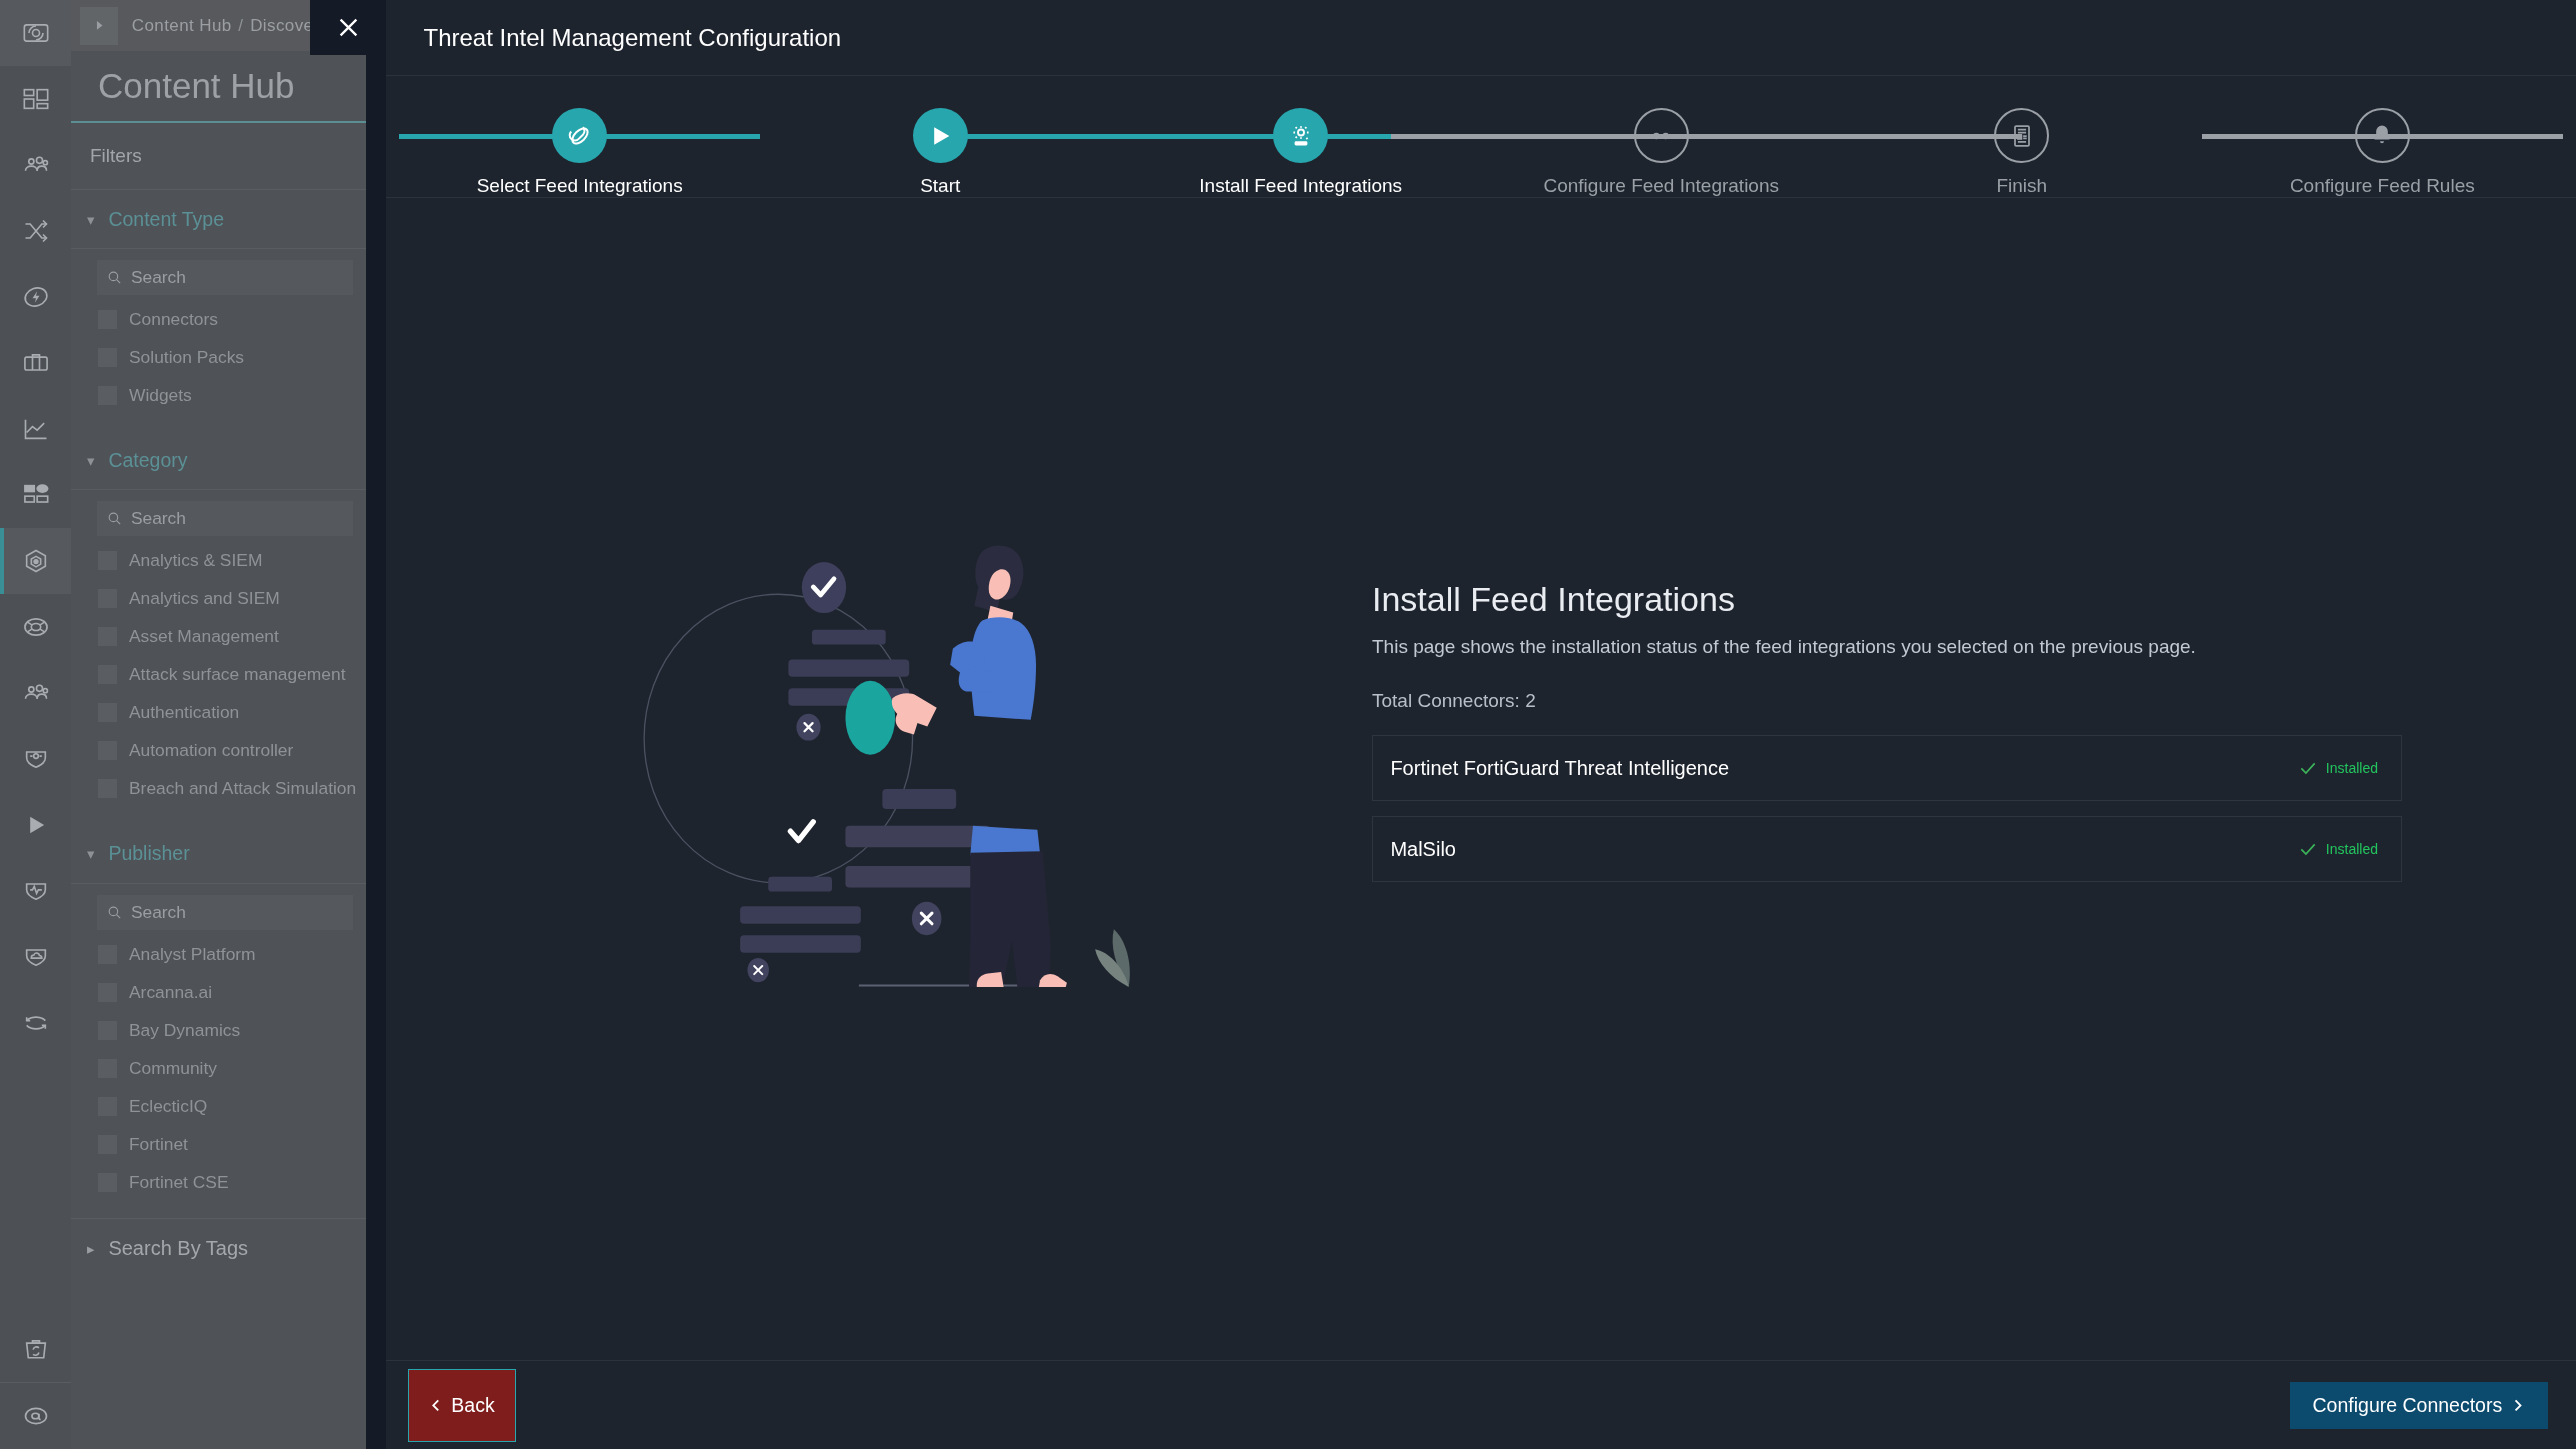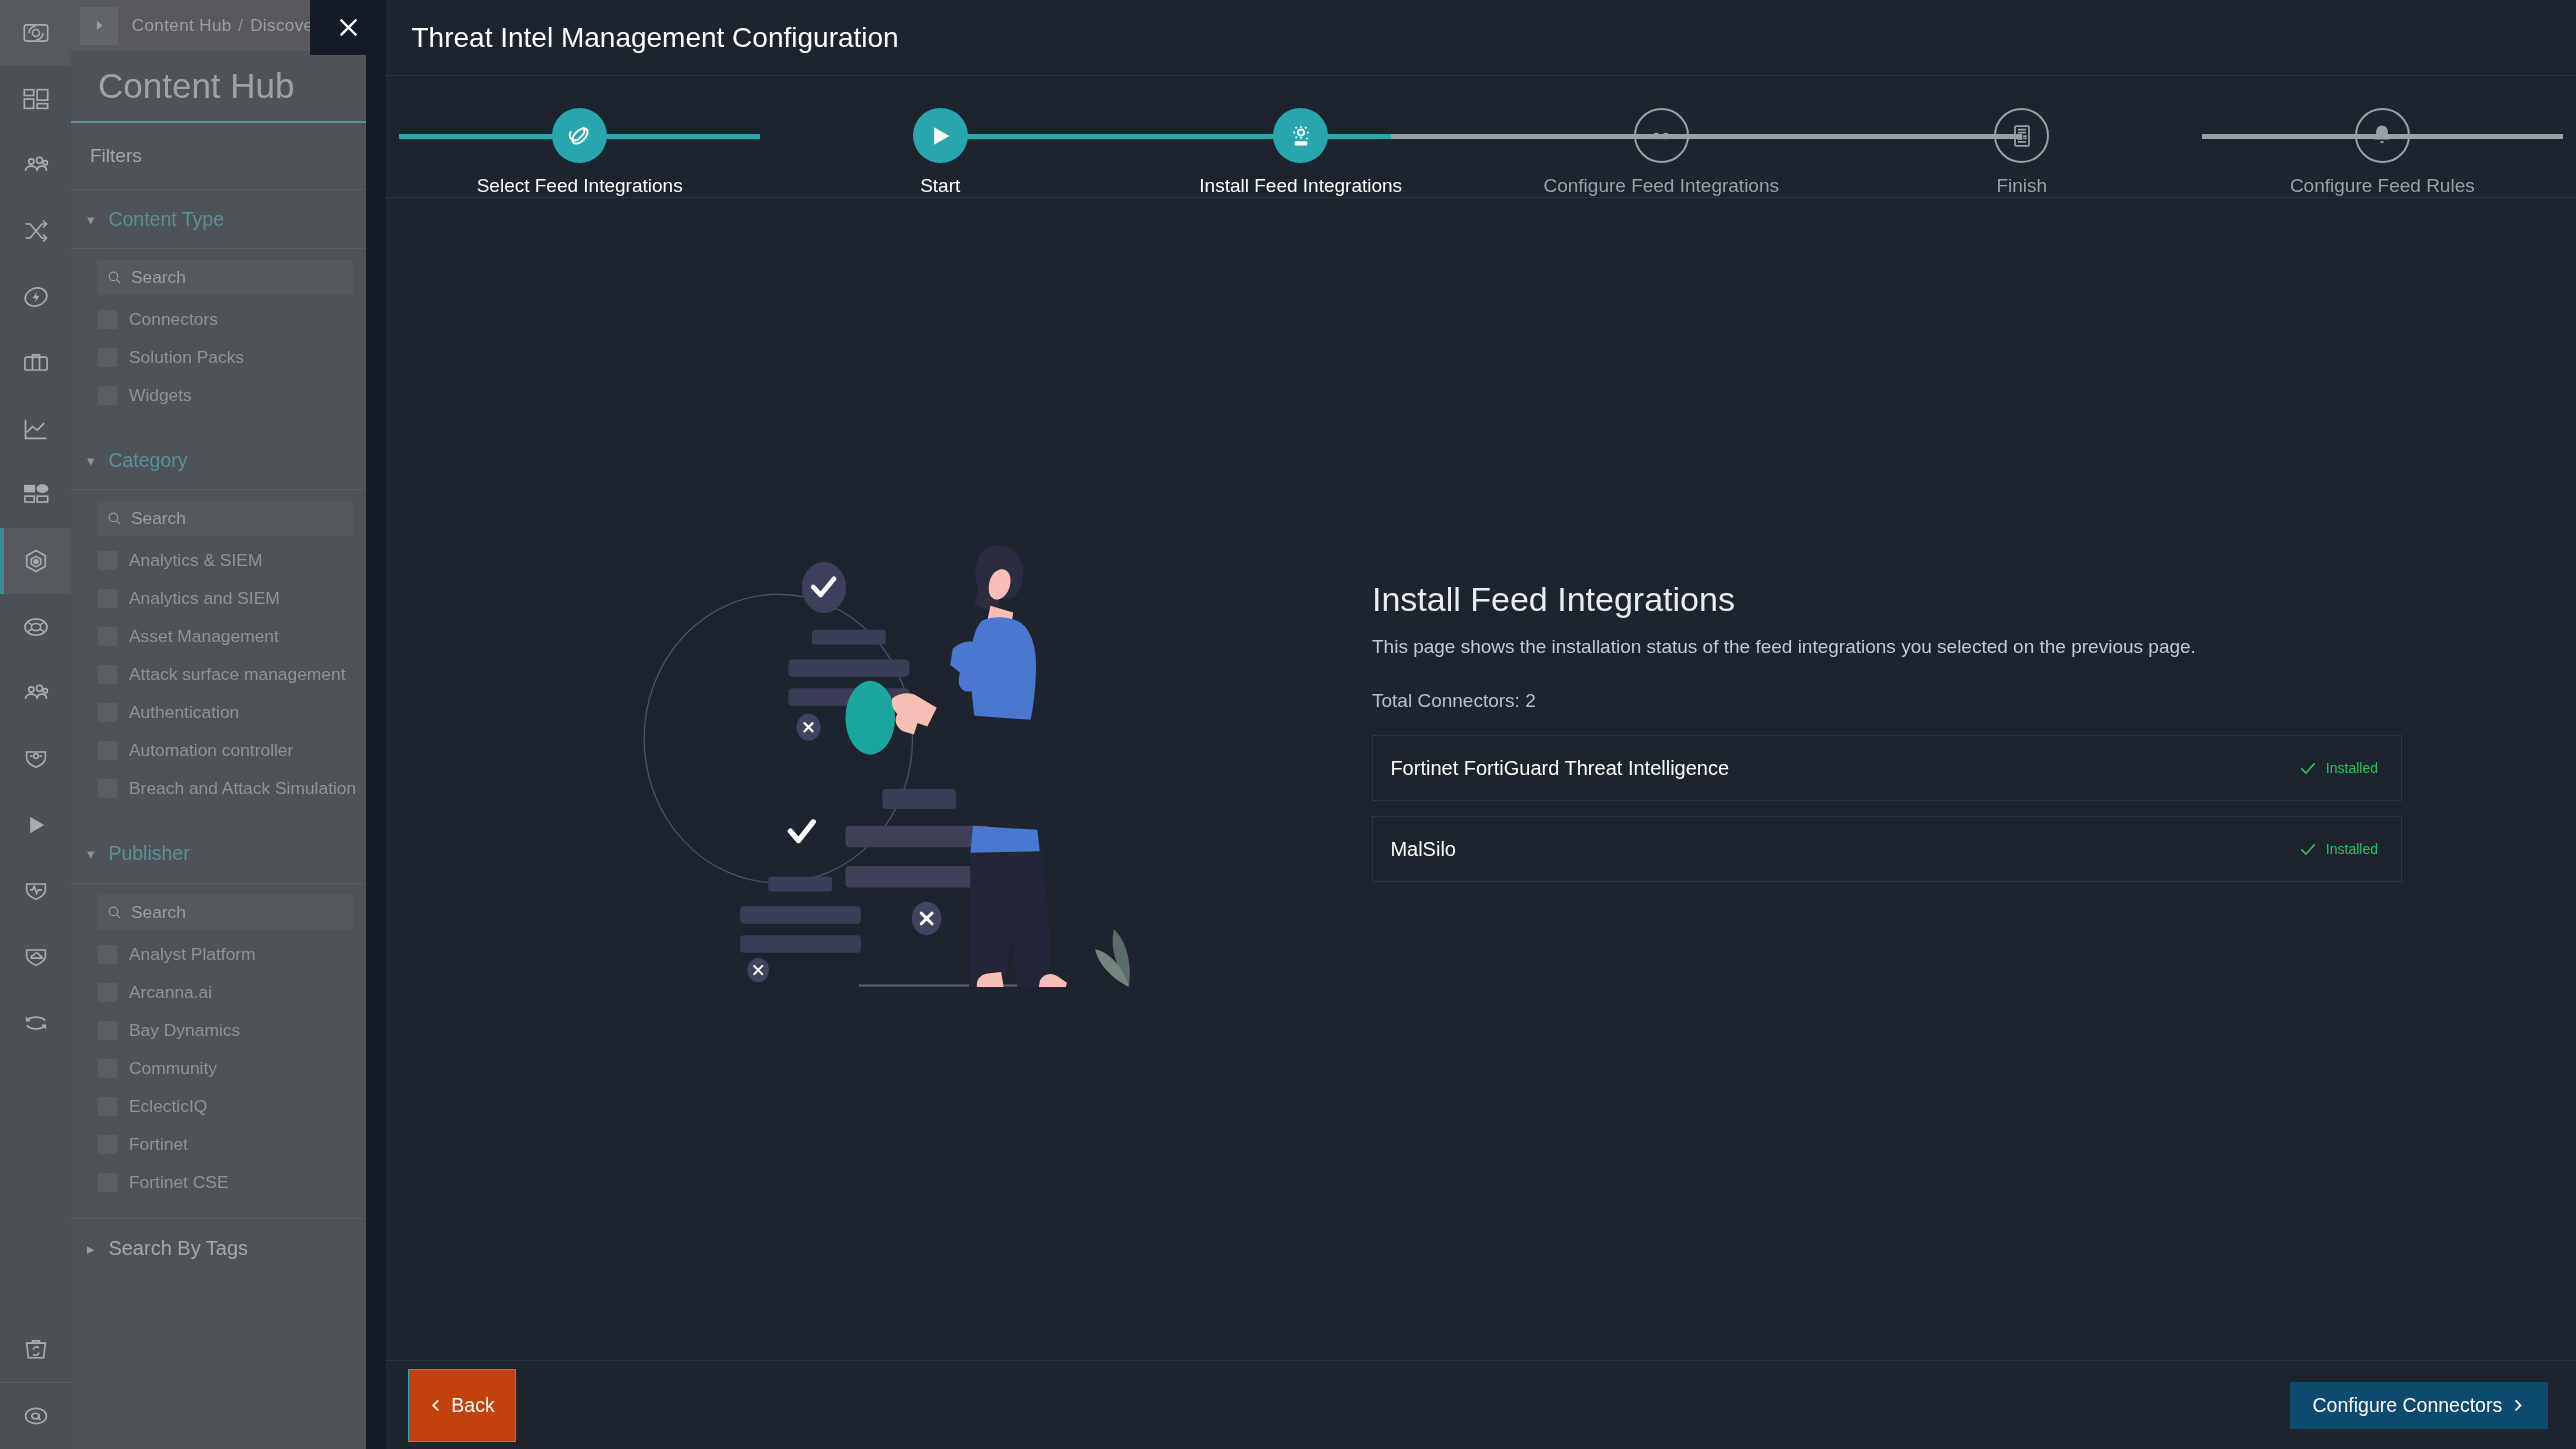--- a/index.html
+++ b/index.html
@@ -95,21 +95,21 @@
 
   
   .modal {
     position: absolute; left: 386px; top: 0; right: 0; bottom: 0;
     background: #1e242e; display: flex; flex-direction: column;
   }
   .modal-header {
     height: 76px; flex: 0 0 76px; display: flex; align-items: center;
     padding-left: 25.5px; border-bottom: 0.7px solid #2b323d;
   }
-  .modal-title { color: #ffffff; font-size: 28px; font-weight: 400; }
+  .modal-title { color: #ffffff; font-size: 24px; font-weight: 400; margin-left: 12px; }
 
   .stepper {
     flex: 0 0 117px; position: relative; display: flex; align-items: flex-start;
     padding: 0 13.4px; border-bottom: 0.7px solid #2b323d;
   }
   .step {
     flex: 1 1 0; position: relative; display: flex; flex-direction: column;
     align-items: center; padding-top: 32px;
   }
   .step .circle {
@@ -163,21 +163,21 @@
   .modal-footer {
     flex: 0 0 89px; border-top: 0.7px solid #2b323d;
     display: flex; align-items: center; justify-content: space-between;
     padding: 0 28px 0 21.5px;
   }
   .btn {
     display: inline-flex; align-items: center; gap: 8px;
     font-size: 19.5px; cursor: pointer; user-select: none;
   }
   .btn-back {
-    background: #c2410c; color: #ffffff; border: 1.3px solid #28a6ad;
+    background: #7f1d1d; color: #ffffff; border: 1.3px solid #28a6ad;
     padding: 24px 20px;
   }
   .btn-back svg { width: 14.8px; height: 14.8px; }
   .btn-primary {
     background: #0c4a6e; color: #ffffff; border: none;
     padding: 12px 23px;
   }
   .btn-primary svg { width: 14.8px; height: 14.8px; }
 </style>
 </head>

